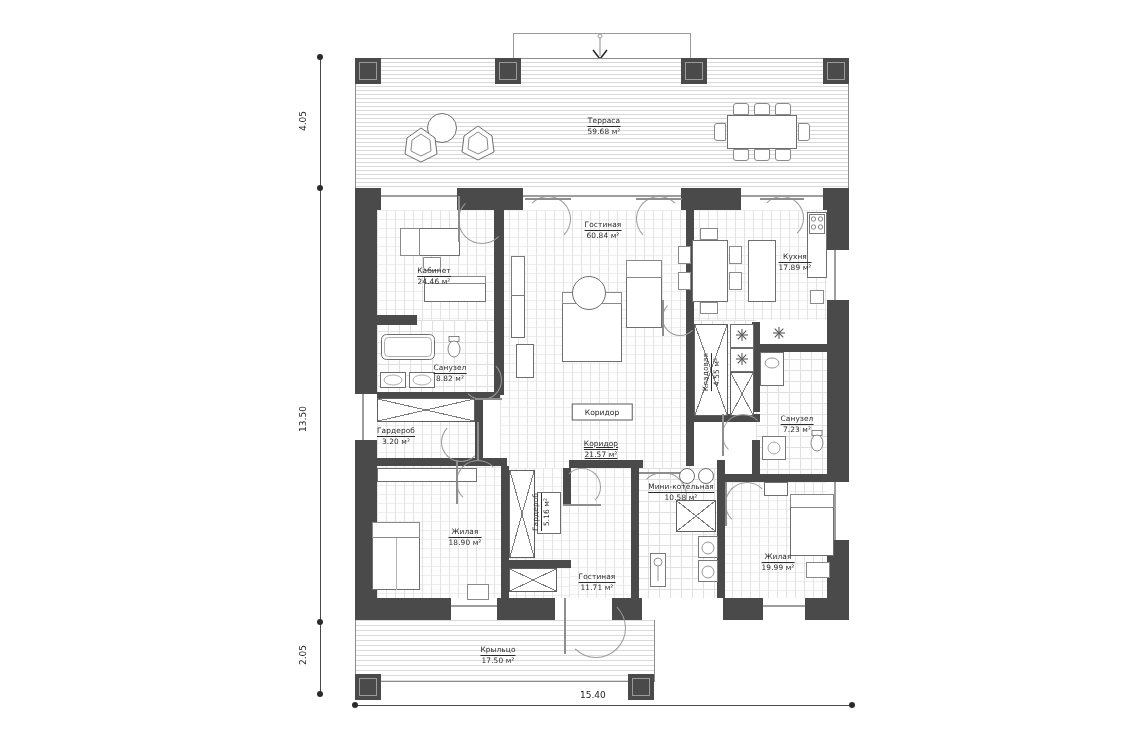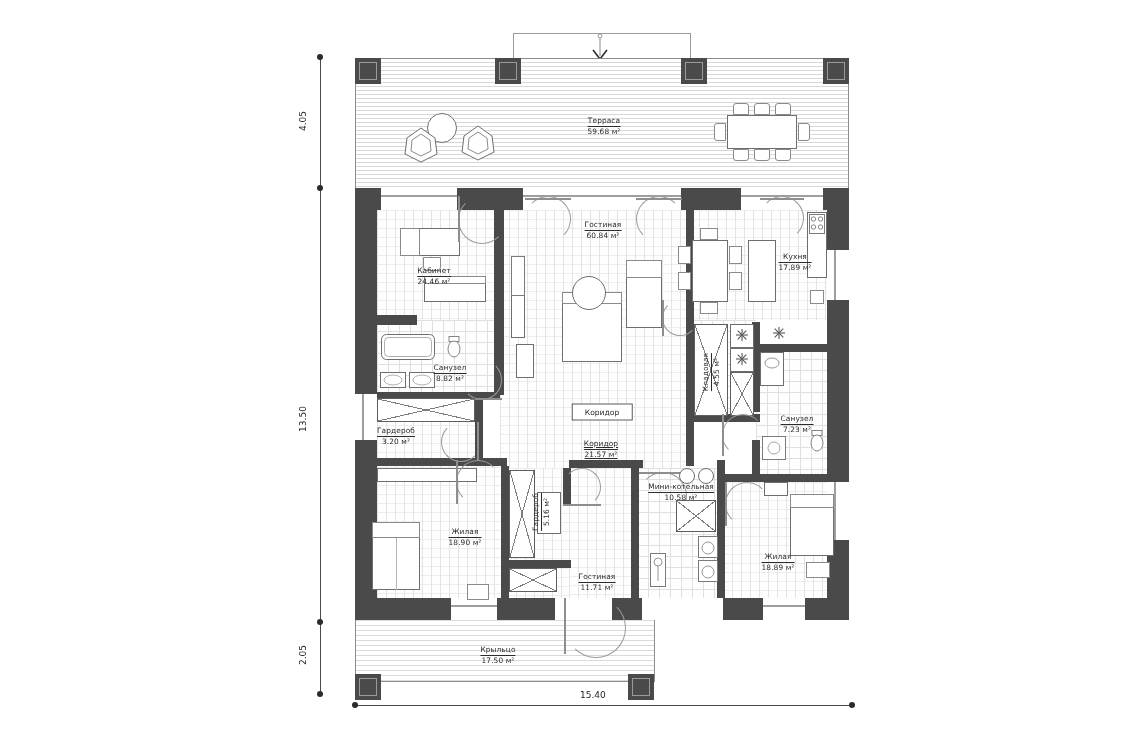--- a/index.html
+++ b/index.html
@@ -468,21 +468,21 @@
   </div>
 
   <div class="fx" style="left:790px; top:494px; width:44px; height:62px;"></div>
   <div class="fx-thin" style="left:790px; top:494px; width:44px; height:14px;"></div>
   <div class="fx-thin" style="left:806px; top:562px; width:24px; height:16px;"></div>
   <div class="fx" style="left:764px; top:482px; width:24px; height:14px;"></div>
   <div class="door" style="left:725px; top:482px; width:44px; height:44px; border-color:#9a9a9a; border-bottom-color:transparent; border-right-color:transparent;"></div>
   <div class="doorleaf" style="left:725px; top:482px; width:2px; height:44px;"></div>
   <div class="rlabel" style="left:778px; top:562px;">
     <span class="rname">Жилая</span>
-    <span class="rarea">18.89 м²</span>
+    <span class="rarea">19.99 м²</span>
   </div>
 
   <div class="door" style="left:525px; top:196px; width:46px; height:46px; border-color:#9a9a9a; border-bottom-color:transparent; border-left-color:transparent;"></div>
   <div class="doorleaf" style="left:525px; top:198px; width:46px; height:2px;"></div>
   <div class="door" style="left:636px; top:196px; width:46px; height:46px; border-color:#9a9a9a; border-bottom-color:transparent; border-right-color:transparent;"></div>
   <div class="doorleaf" style="left:636px; top:198px; width:46px; height:2px;"></div>
 
   <div class="door" style="left:662px; top:300px; width:36px; height:36px; border-color:#9a9a9a; border-top-color:transparent; border-right-color:transparent;"></div>
   <div class="doorleaf" style="left:662px; top:300px; width:2px; height:36px;"></div>
 

